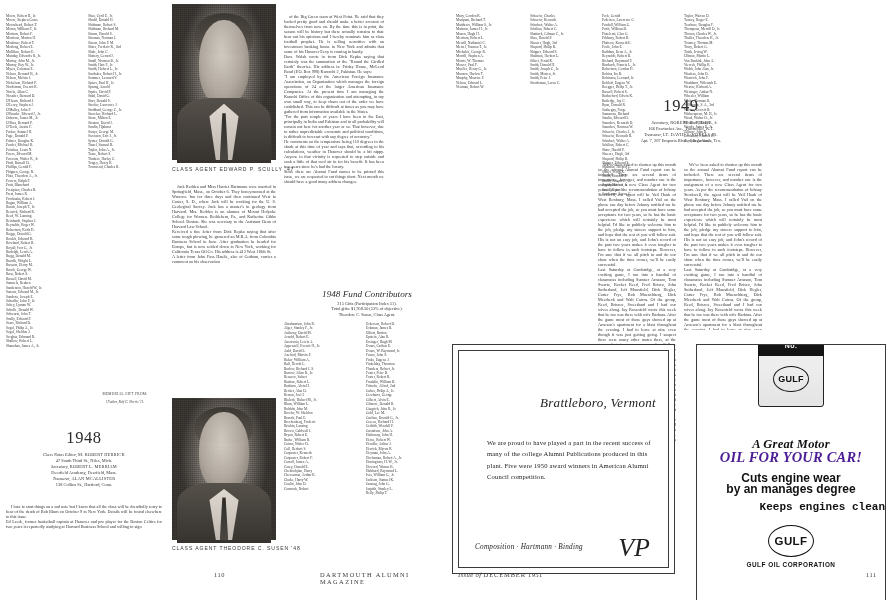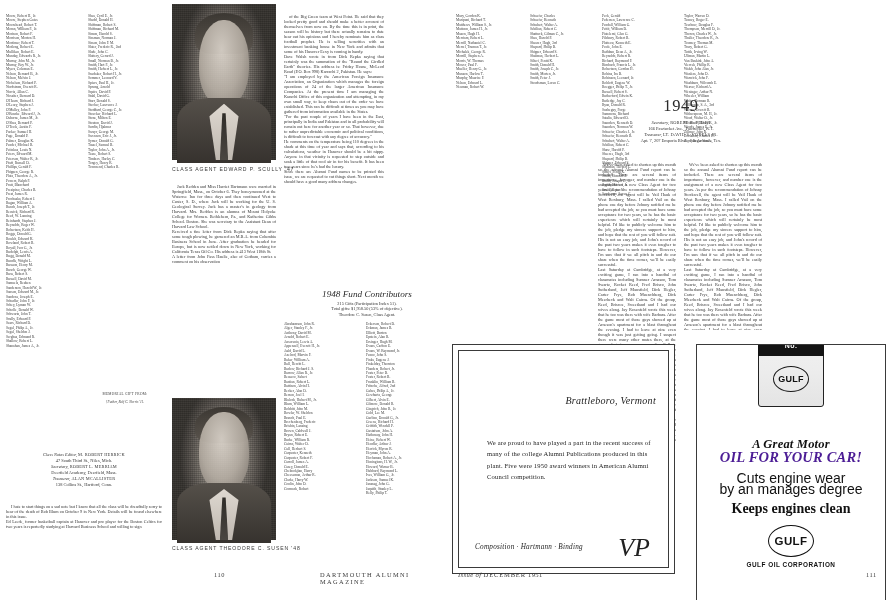--- a/index.html
+++ b/index.html
@@ -145,21 +145,21 @@
     font-family:"Liberation Serif", serif;
     font-size:13.5px;
     letter-spacing:1.3px;
     color:#1d1d1d;
     line-height:16px;
   }
   .vt-city{
     position:absolute;right:18px;top:50px;
     font-family:"Liberation Serif", serif;
     font-style:italic;
-    font-size:10px;
+    font-size:13px;
     color:#222;
     letter-spacing:.3px;
   }
   .vt-body{
     position:absolute;left:34px;right:18px;top:92px;
     font-family:"Liberation Serif", serif;
     font-size:6.6px;
     line-height:11.4px;
     color:#222;
     letter-spacing:.15px;
@@ -223,26 +223,26 @@
   }
   .gulf-h2{
     position:absolute;left:0;right:0;top:104px;text-align:center;
     font-family:"Liberation Serif", serif;
     font-weight:bold;font-style:italic;font-size:14.5px;
     color:#4c1d95;letter-spacing:.2px;
   }
   .gulf-l1{
     position:absolute;left:0;right:0;top:128px;text-align:center;
     font-family:"Liberation Sans", sans-serif;
-    font-weight:normal;font-size:14px;color:#111;line-height:11px;
+    font-weight:bold;font-size:12px;color:#111;line-height:11px;
   }
   .gulf-l2{
-    position:absolute;left:0;right:0;top:156px;text-align:center;
-    font-family:Liberation Serif, serif;
-    font-weight:bold;font-size:14px;color:#111;
+    position:absolute;left:0;right:0;top:156px;text-align:right;
+    font-family:Liberation Mono, monospace;
+    font-weight:bold;font-size:11px;color:#111;
   }
   .gulf-logo{
     position:absolute;left:50%;top:180px;transform:translateX(-50%);
     width:44px;height:30px;border:1.8px solid #111;border-radius:50%;
     display:flex;align-items:center;justify-content:center;
     font-family:"Liberation Sans", sans-serif;
     font-weight:bold;font-size:11.5px;letter-spacing:.4px;color:#111;
   }
   .gulf-corp{
     position:absolute;left:0;right:0;top:216px;text-align:center;
@@ -390,20 +390,21 @@
 Tease, Robert S.
 Timbers, Harley C.
 Torgey, Henry R.
 Townsend, Charles R.</div>
 
     <div class="col memorial" style="left:88px;top:392px;width:74px;">
       <span class="sc">MEMORIAL GIFT FROM:</span>
     </div>
     <div class="col memorial" style="left:88px;top:400px;width:74px;font-style:italic;">†Father, Rolf C. Norris '11.</div>
 
+    <div class="col year-head" style="left:6px;top:428px;width:156px;">1948</div>
 
     <div class="col officer" style="left:6px;top:452px;width:156px;">
       <div>
         <i>Class Notes Editor,</i>
         <span class="sc">M. ROBERT HERRICK</span>
       </div>
       <div>47 South Third St., Niles, Mich.</div>
       <div>
         <i>Secretary,</i>
         <span class="sc">ROBERT L. MERRIAM</span>

